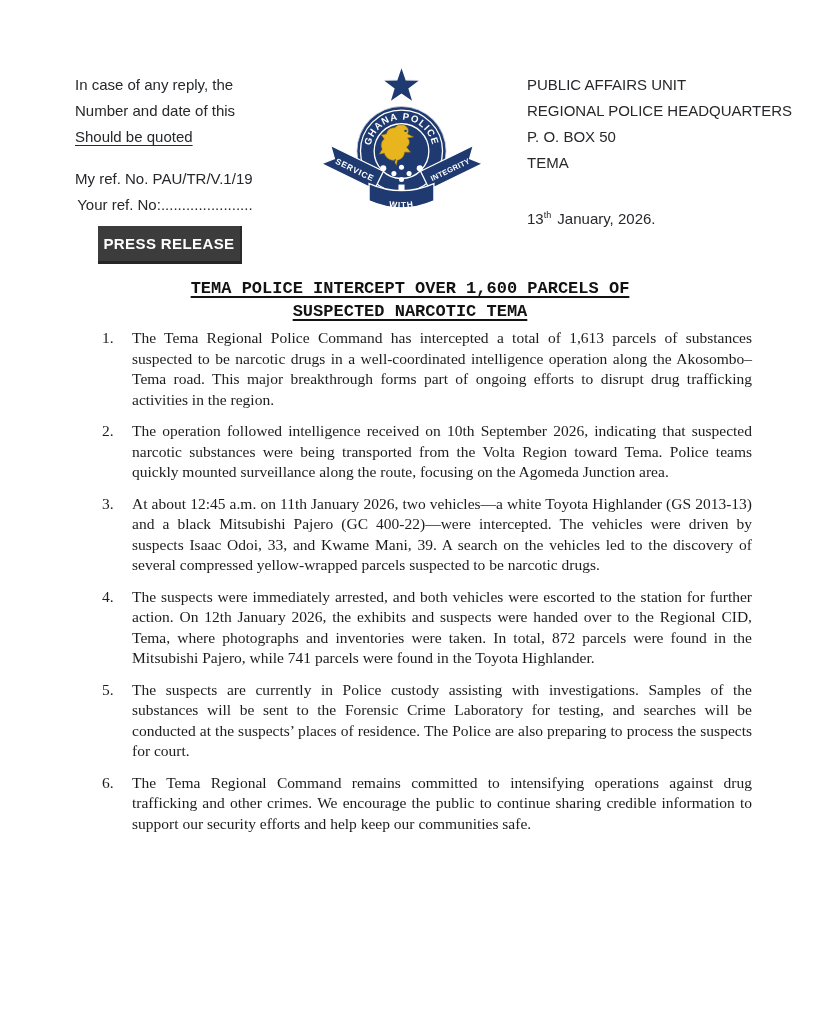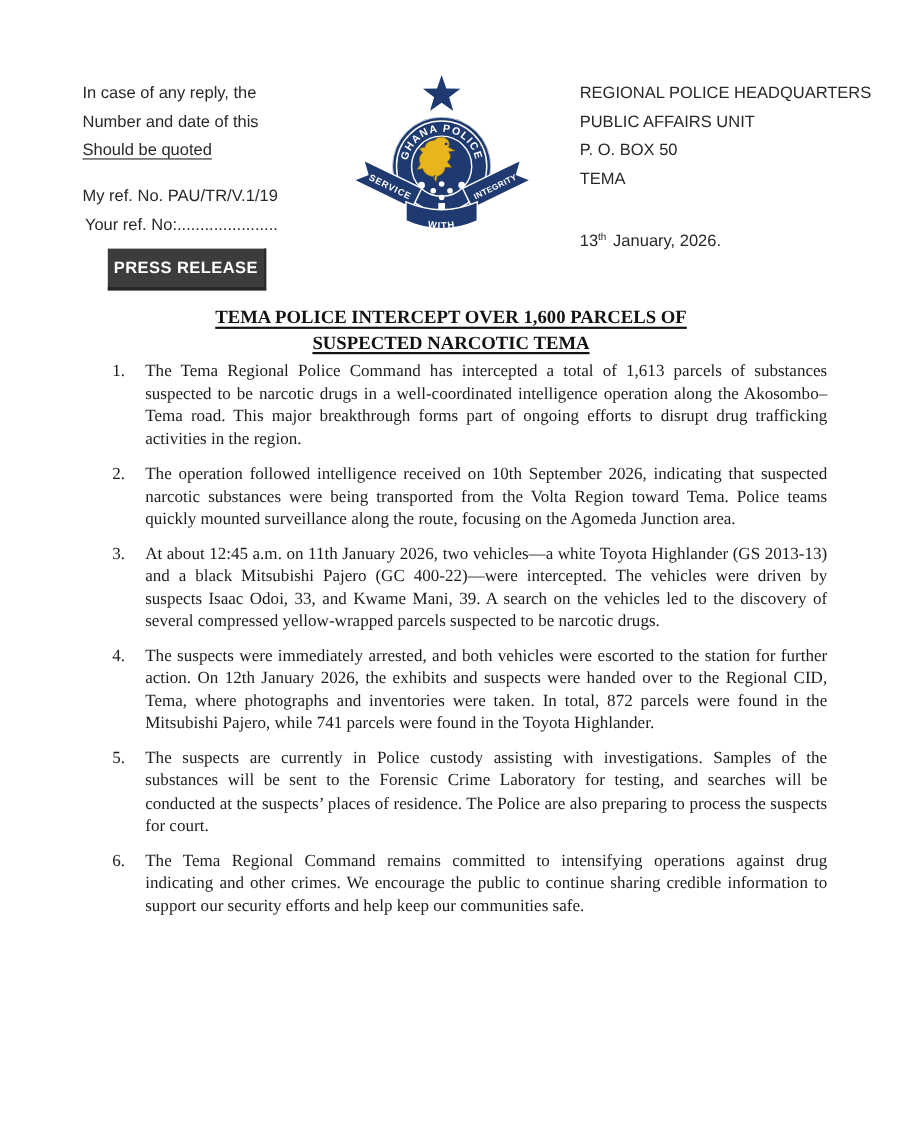--- a/index.html
+++ b/index.html
@@ -48,20 +48,21 @@
   
   .title {
     position: absolute; left: 0; top: 277px; width: 820px;
     text-align: center; font-weight: 700; font-size: 17px; line-height: 23px;
     color: #121212;
   }
   .title .t-line {
     text-decoration: underline;
     text-decoration-thickness: 1.5px;
     text-underline-offset: 3px;
+    font-family: Liberation Mono, monospace;
   }
 
   
   .body-list {
     position: absolute; left: 102px; top: 328px; width: 650px;
     list-style: none; margin: 0; padding: 0;
   }
   .para { display: flex; margin: 0 0 11px 0; }
   .para .num {
     flex: 0 0 30px; width: 30px;
@@ -138,22 +139,22 @@
       <path d="M50,116 Q82,130 114,116 L114,133 Q82,147 50,133 Z" stroke="#ffffff" stroke-width="1.3" fill="#1e3a70"></path>
       <rect x="79" y="117" width="6" height="6" fill="#ffffff"></rect>
       <path id="arcBot" d="M60,136 Q82,144 104,136" fill="none"></path>
       <text font-size="8.4" letter-spacing="1">
         <textPath href="#arcBot" startOffset="50%" text-anchor="middle">WITH</textPath>
       </text>
     </g>
   </svg>
 
   <div class="hdr-right">
+    <div>PUBLIC AFFAIRS UNIT</div>
     <div>REGIONAL POLICE HEADQUARTERS</div>
-    <div>PUBLIC AFFAIRS UNIT</div>
     <div>P. O. BOX 50</div>
     <div>TEMA</div>
     <div class="date-line"><span>13</span><sup>th</sup><span> January, 2026.</span></div>
   </div>
 
   <div class="press-btn">PRESS RELEASE</div>
 
   <div class="title">
     <div class="t-line">TEMA POLICE INTERCEPT OVER 1,600 PARCELS OF</div>
     <div class="t-line">SUSPECTED NARCOTIC TEMA</div>
@@ -175,21 +176,21 @@
     <li class="para">
       <span class="num">4.</span>
       <span class="ptext">The suspects were immediately arrested, and both vehicles were escorted to the station for further action. On 12th January 2026, the exhibits and suspects were handed over to the Regional CID, Tema, where photographs and inventories were taken. In total, 872 parcels were found in the Mitsubishi Pajero, while 741 parcels were found in the Toyota Highlander.</span>
     </li>
     <li class="para">
       <span class="num">5.</span>
       <span class="ptext">The suspects are currently in Police custody assisting with investigations. Samples of the substances will be sent to the Forensic Crime Laboratory for testing, and searches will be conducted at the suspects’ places of residence. The Police are also preparing to process the suspects for court.</span>
     </li>
     <li class="para">
       <span class="num">6.</span>
-      <span class="ptext">The Tema Regional Command remains committed to intensifying operations against drug indicating and other crimes. We encourage the public to continue sharing credible information to support our security efforts and help keep our communities safe.</span>
+      <span class="ptext">The Tema Regional Command remains committed to intensifying operations against drug trafficking and other crimes. We encourage the public to continue sharing credible information to support our security efforts and help keep our communities safe.</span>
     </li>
   </ol>
 
   <div class="signature">
     <div class="signed">SIGNED</div>
     <div>ASP DEDE DZAKPASU</div>
     <div>HEAD OF PUBLIC RELEASE</div>
     <div>TEMA</div>
   </div>
 

